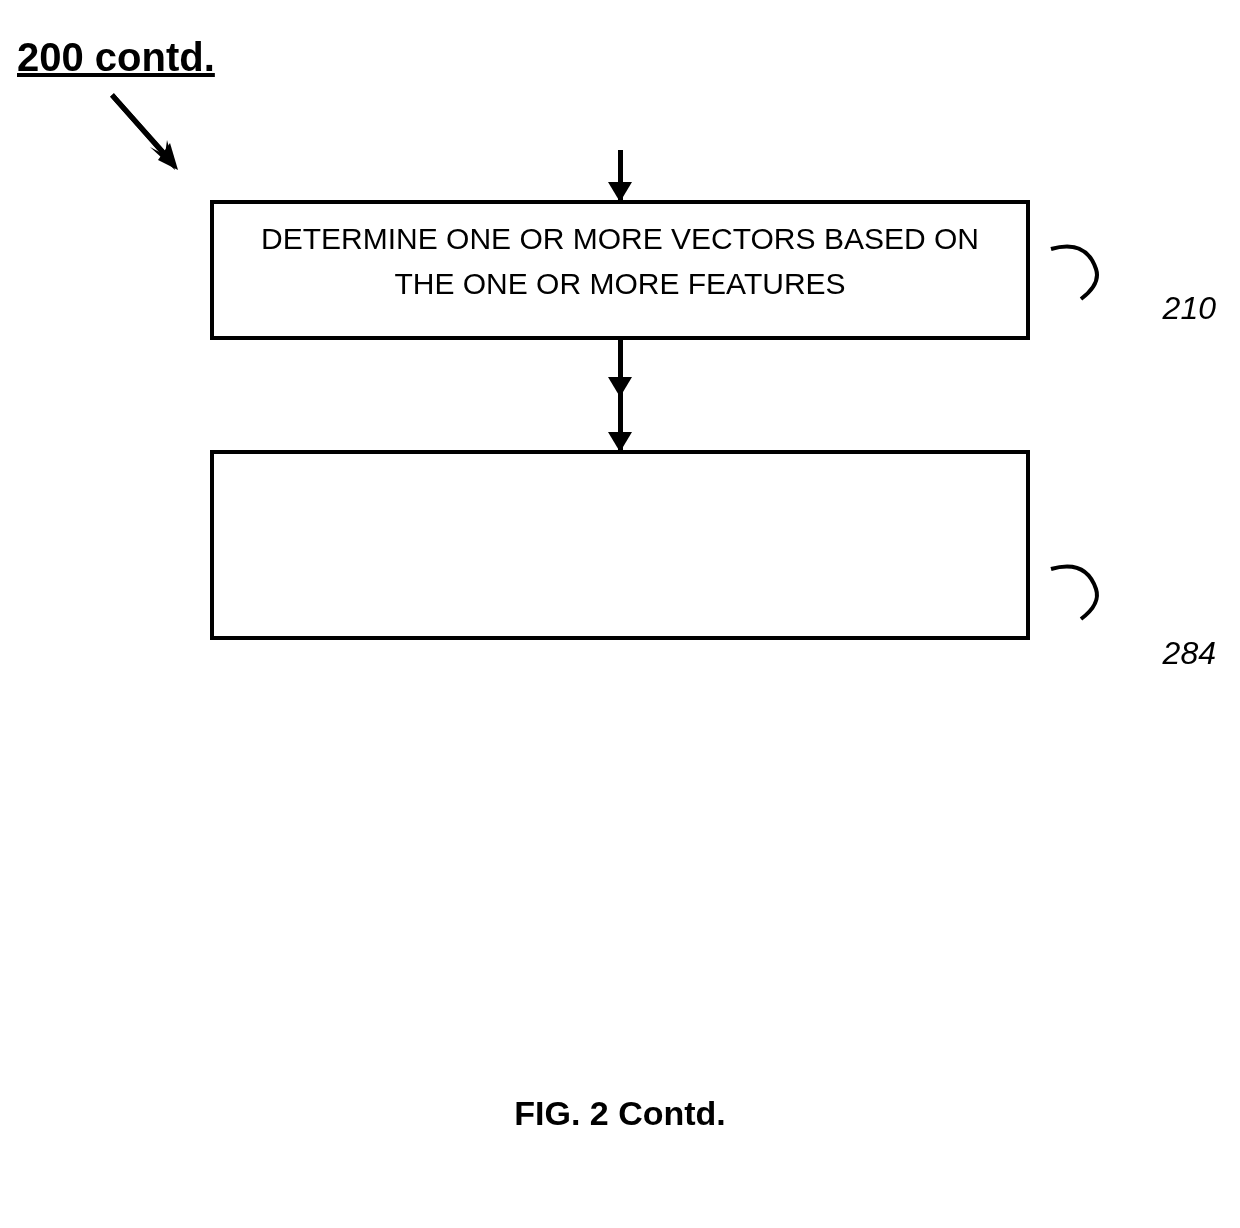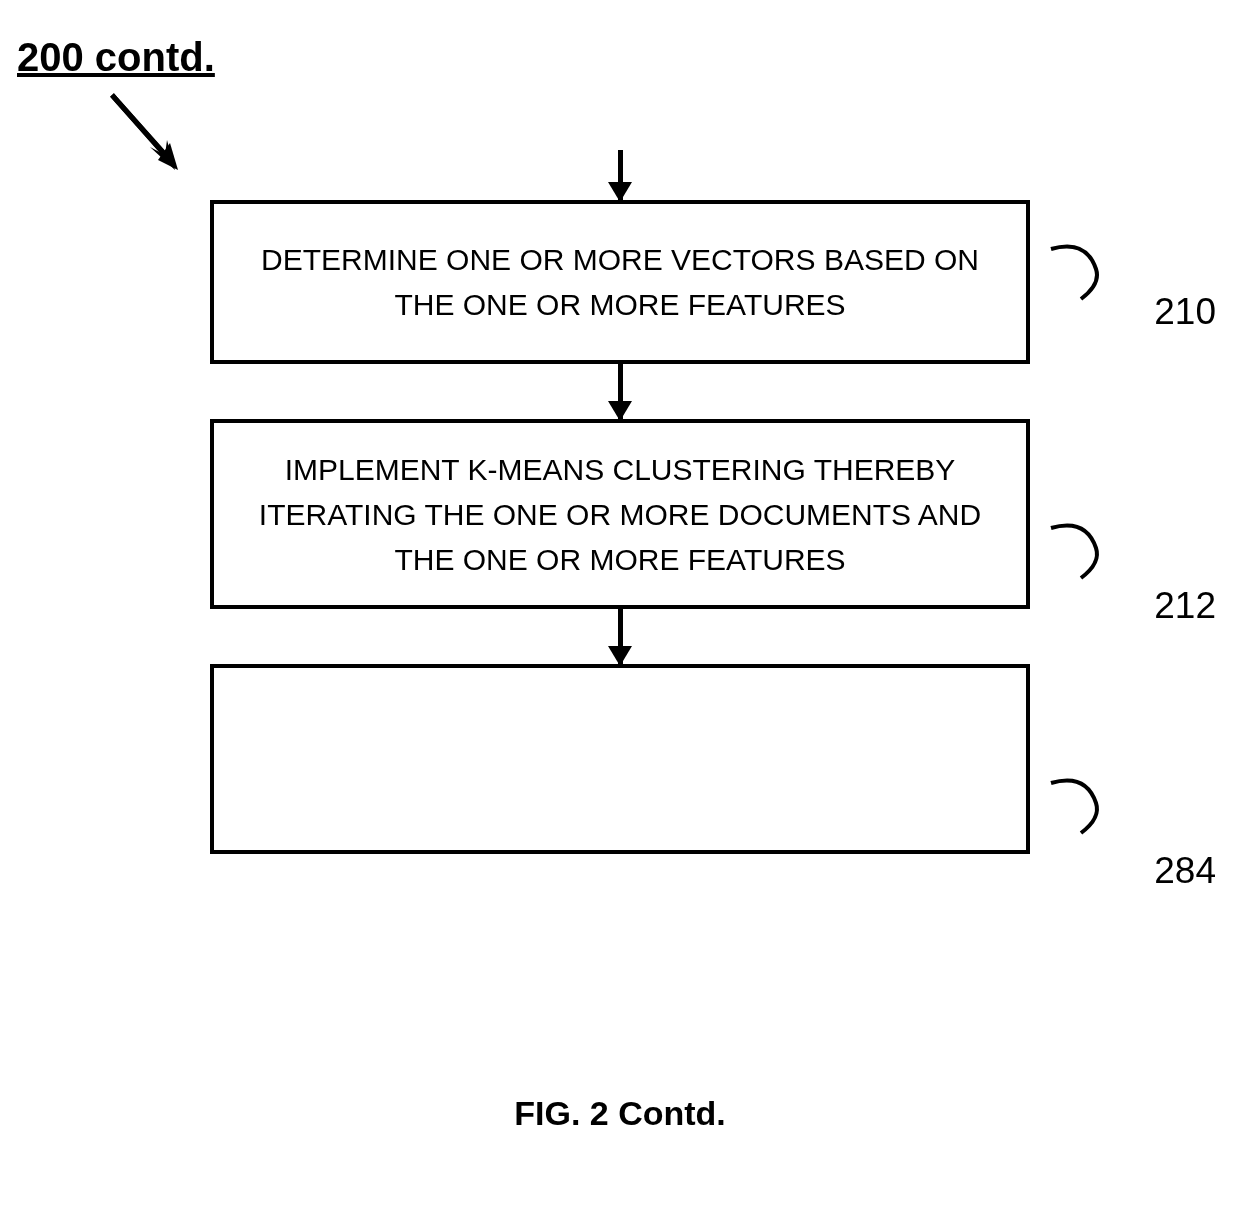--- a/index.html
+++ b/index.html
@@ -66,23 +66,23 @@
       border: 4px solid black;
       padding: 30px 40px;
       text-align: center;
       font-size: 30px;
       line-height: 1.5;
       position: relative;
       background: white;
     }
     
     .box-short {
-      height: 164px;
+      height: 140px;
       display: flex;
-      align-items: center;
+      align-items: flex-end;
       justify-content: center;
     }
     
     .box-tall {
       height: 190px;
       display: flex;
       align-items: center;
       justify-content: center;
     }
     
@@ -101,22 +101,23 @@
       transform: translateX(-50%);
       width: 0;
       height: 0;
       border-left: 12px solid transparent;
       border-right: 12px solid transparent;
       border-top: 20px solid black;
     }
     
     .ref-label {
       position: absolute;
-      font-size: 37px;
+      font-size: 32px;
       right: -190px;
+      font-style: italic;
     }
     
     .ref-210 {
       top: 80px;
     }
     
     .ref-212 {
       top: 155px;
     }
     
@@ -157,27 +158,20 @@
   <div class="box box-short">
     <span>DETERMINE ONE OR MORE VECTORS BASED ON THE ONE OR MORE FEATURES</span>
     <svg class="curve" width="80" height="80" style="top:30px">
       <path d="M 5 15 Q 40 5 50 35 Q 55 50 35 65" stroke="black" stroke-width="4" fill="none"></path>
     </svg>
     <div class="ref-label ref-210">210</div>
   </div>
 
   <div class="connector-arrow"></div>
 
-  <div class="box box-tall">
-    <span>IMPLEMENT K-MEANS CLUSTERING THEREBY ITERATING THE ONE OR MORE DOCUMENTS AND THE ONE OR MORE FEATURES</span>
-    <svg class="curve" width="80" height="80" style="top:90px">
-      <path d="M 5 15 Q 40 5 50 35 Q 55 50 35 65" stroke="black" stroke-width="4" fill="none"></path>
-    </svg>
-    <div class="ref-label ref-212">212</div>
-  </div>
 
   <div class="connector-arrow"></div>
 
   <div class="box box-tall">
     <svg class="curve" width="80" height="80" style="top:100px">
       <path d="M 5 15 Q 40 5 50 35 Q 55 50 35 65" stroke="black" stroke-width="4" fill="none"></path>
     </svg>
     <div class="ref-label ref-214">284</div>
   </div>
 

